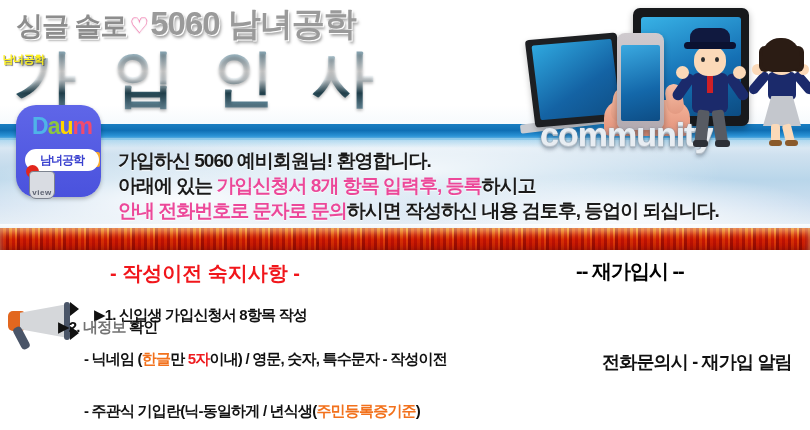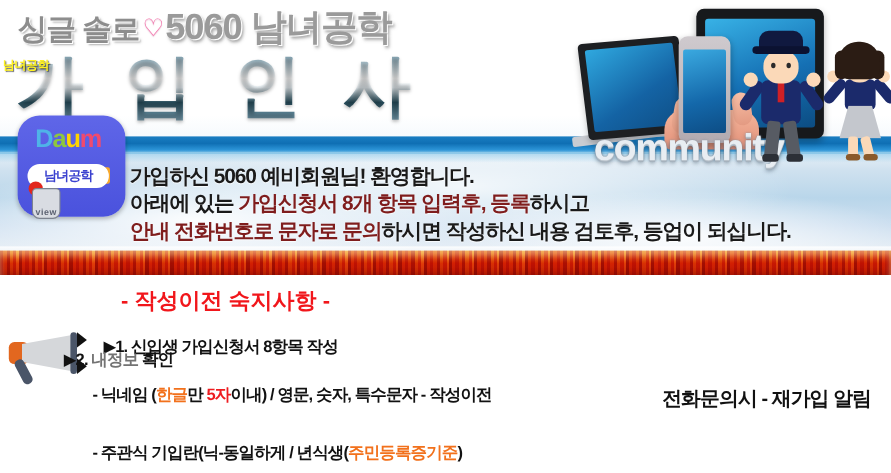--- a/index.html
+++ b/index.html
@@ -66,21 +66,21 @@
     position:absolute;left:14px;top:36px;
     font-size:62px;font-weight:800;letter-spacing:10px;
     background:linear-gradient(180deg,#4a6e80 0%,#6f95a6 14%,#ffffff 42%,#eaf2f6 52%,#29505f 68%,#6e97aa 84%,#cfe0e8 100%);
     -webkit-background-clip:text;background-clip:text;color:transparent;
     text-shadow:0 2px 3px rgba(0,0,0,.25);
     white-space:nowrap;
   }
 
   
   .daum{
-    position:absolute;left:16px;top:105px;width:98px;height:92px;
+    position:absolute;left:16px;top:105px;width:85px;height:92px;
     border-radius:20px;background:linear-gradient(180deg,#5f66e8,#4a52dd);
     box-shadow:0 2px 4px rgba(0,0,0,.25);
   }
   .daum-word{position:absolute;left:8px;top:10px;width:76px;text-align:center;
     font-size:23px;font-weight:800;line-height:1;letter-spacing:-1px;}
   .daum-word i{font-style:normal;}
   .d-d{color:#4fb3e8}.d-a{color:#8dc63f}.d-u{color:#ffd400}.d-m{color:#f04a6e}
   .daum-pill{
     position:absolute;left:9px;top:44px;width:74px;height:22px;border-radius:11px;
     background:#fff;border:2px solid #fff;box-sizing:border-box;
@@ -156,21 +156,21 @@
   .g-skirt{position:absolute;left:11px;top:58px;width:38px;height:30px;background:#c4c7cd;
     clip-path:polygon(22% 0,78% 0,100% 100%,0 100%);}
   .g-leg{position:absolute;width:9px;height:20px;background:#fbd9b8;top:86px;border-radius:3px;}
   .g-shoe{position:absolute;width:13px;height:6px;background:#8a5a2b;border-radius:3px;top:102px;}
   .g-arm{position:absolute;width:10px;height:26px;background:#1b2a6b;border-radius:5px;top:32px;}
 
   
   .welcome{position:absolute;left:118px;top:148px;width:680px;z-index:10;}
   .wline{font-size:19px;font-weight:800;color:#1a1a1a;letter-spacing:-1px;line-height:25px;white-space:nowrap;
     text-shadow:0 1px 1px rgba(255,255,255,.8);}
-  .wline .red{color:#7f1d1d;}
+  .wline .red{color:#ec4899;}
 
   
   .lower{position:absolute;left:0;top:254px;width:686px;height:176px;background:#fff;}
 
   .col-left{position:absolute;left:0;top:0;width:540px;height:176px;}
   .col-right{position:absolute;left:540px;top:0;width:270px;height:176px;}
 
   .head-red{position:absolute;left:110px;top:6px;font-size:20px;font-weight:800;color:#f1161b;
     letter-spacing:0px;white-space:nowrap;}
   .head-black{position:absolute;left:36px;top:4px;font-size:20px;font-weight:800;color:#000;
@@ -329,17 +329,18 @@
 
       <div class="detail dt1">
         <span>- 닉네임 (</span><span class="orange">한글</span><span>만 </span><span class="red">5자</span><span>이내)  / 영문, 숫자, 특수문자 - 작성이전</span>
       </div>
       <div class="detail dt3">
         <span>- 주관식 기입란(닉-동일하게 / 년식생(</span><span class="orange">주민등록증기준</span><span>)</span>
       </div>
     </div>
 
     <div class="col-right">
+      <div class="head-black">-- 재가입시 --</div>
       <div class="rnote">전화문의시 - 재가입 알림</div>
     </div>
 
   </div>
 </div>
 
 </body></html>

